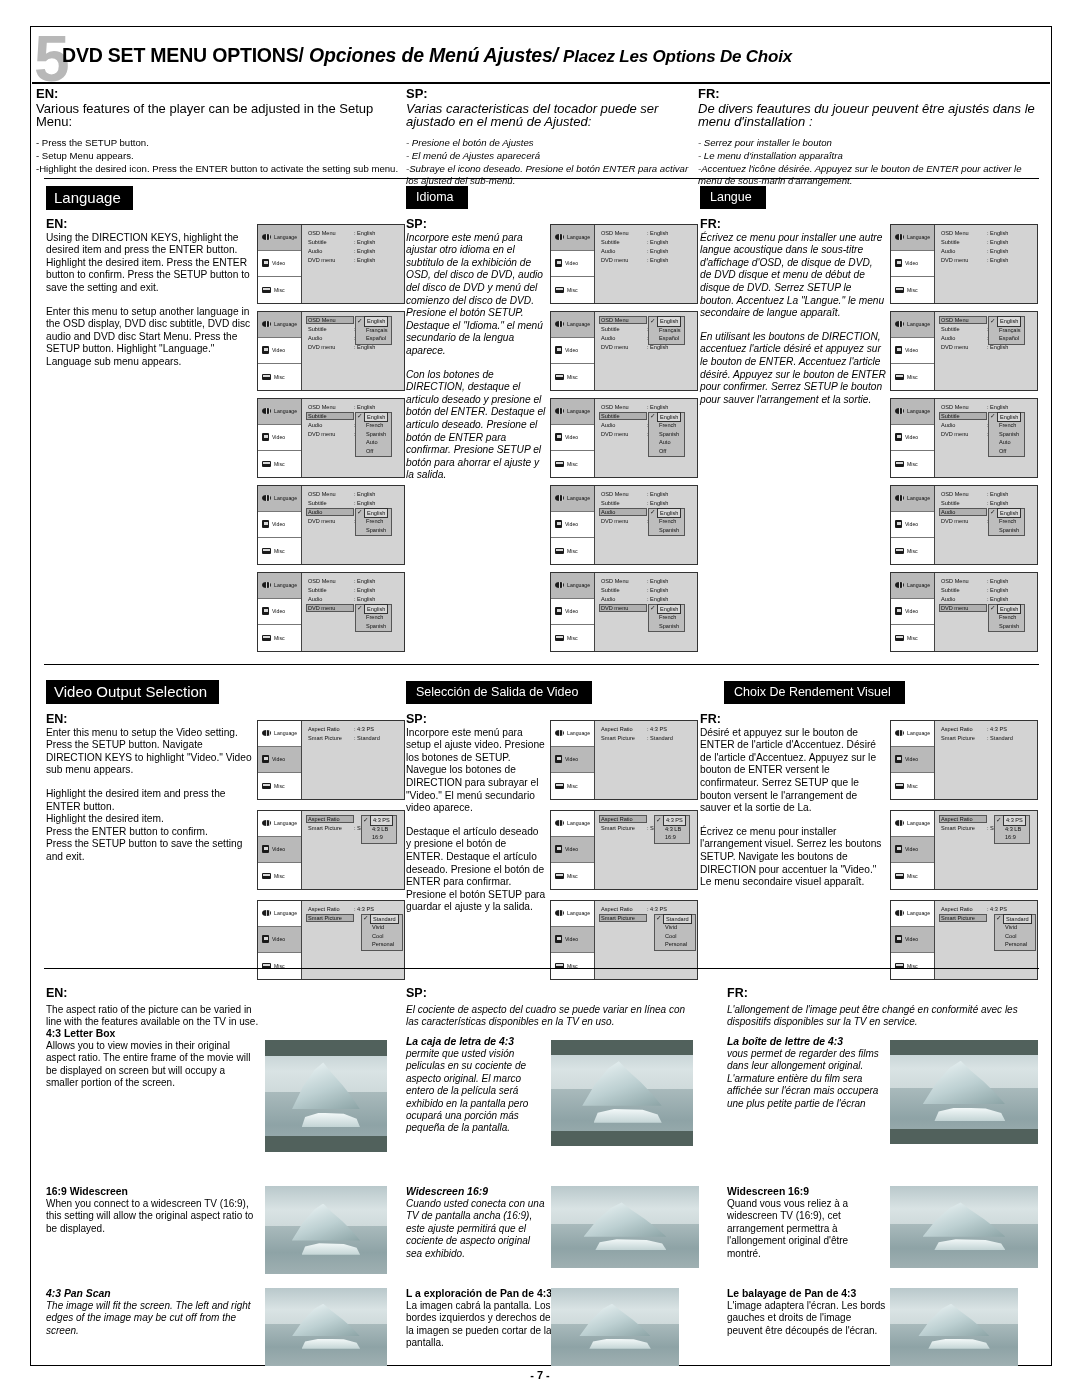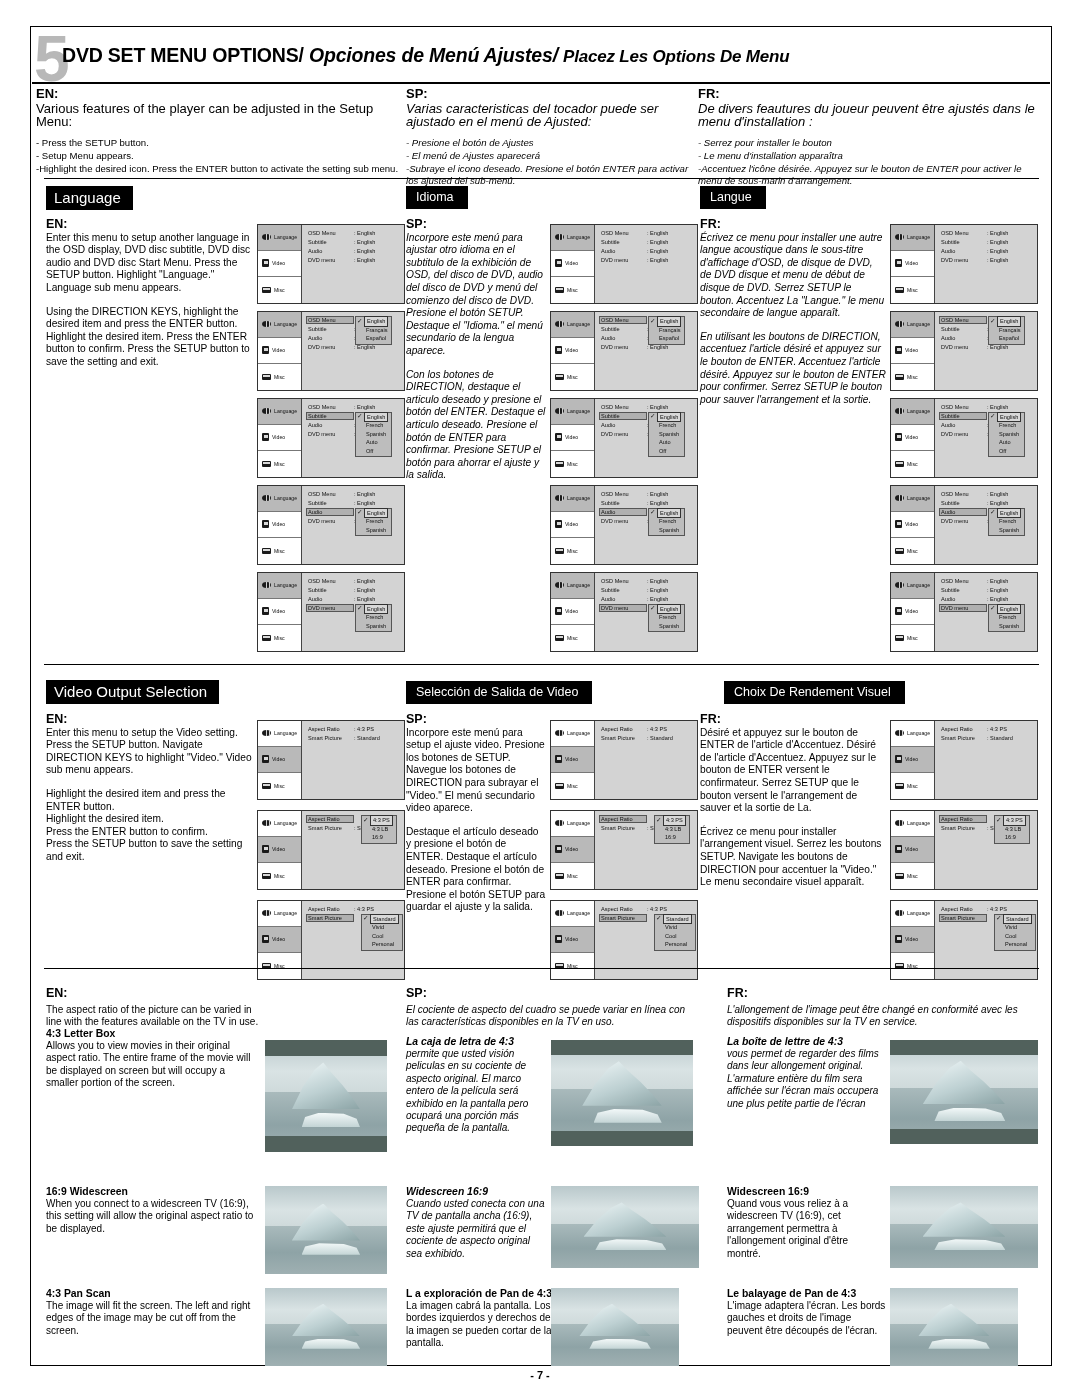--- a/index.html
+++ b/index.html
@@ -181,21 +181,21 @@
 </head>
 <body>
 
 <div class="page">
   <div class="frame"></div>
 
   <div class="chapter">5</div>
   <div class="title-row">
     <span class="t-en">DVD SET MENU OPTIONS/</span>
     <span class="t-sp">Opciones de Menú Ajustes/</span>
-    <span class="t-fr">Placez Les Options De Menu</span>
+    <span class="t-fr">Placez Les Options De Choix</span>
   </div>
   <div class="hdr-rule"></div>
 
   <div class="hdr-cols">
     <div class="hdr-col en">
       <div class="lang-tag">EN:</div>
       <div class="hdr-lead">Various features of the player can be adjusted in the Setup Menu:</div>
       <div class="hdr-bullets">
         <div>- Press the SETUP button.</div>
         <div>- Setup Menu appears.</div>
@@ -229,22 +229,22 @@
   </div>
   <div class="sec" style="left:406px; top:186px;">
     <div class="banner italic">Idioma</div>
   </div>
   <div class="sec" style="left:700px; top:186px;">
     <div class="banner italic">Langue</div>
   </div>
 
   <div class="sec col-text" style="left:46px; top:214px; width:205px;">
     <div class="tag">EN:</div>
+    <p>Using the DIRECTION KEYS, highlight the desired item and press the ENTER button.  Highlight the desired item. Press the ENTER button to confirm. Press the SETUP button to save the setting and exit.</p>
     <p>Enter this menu to setup another language in the OSD display, DVD disc subtitle, DVD disc audio and DVD disc Start Menu. Press the SETUP button. Highlight "Language." Language sub menu appears.</p>
-    <p>Using the DIRECTION KEYS, highlight the desired item and press the ENTER button.  Highlight the desired item. Press the ENTER button to confirm. Press the SETUP button to save the setting and exit.</p>
   </div>
   <div class="sec col-text it" style="left:406px; top:214px; width:140px;">
     <div class="tag" style="font-style:normal;">SP:</div>
     <p>Incorpore este menú para ajustar otro idioma en el subtitulo de la exhibición de OSD, del disco de DVD, audio del disco de DVD y menú del comienzo del disco de DVD. Presione el botón SETUP. Destaque el "Idioma." el menú secundario de la lengua aparece.</p>
     <p>Con los botones de DIRECTION, destaque el articulo deseado y presione el botón del ENTER. Destaque el articulo deseado. Presione el botón de ENTER para confirmar. Presione SETUP el botón para ahorrar el ajuste y la salida.</p>
   </div>
   <div class="sec col-text it" style="left:700px; top:214px; width:186px;">
     <div class="tag" style="font-style:normal;">FR:</div>
     <p>Écrivez ce menu pour installer une autre langue acoustique dans le sous-titre d'affichage d'OSD, de disque de DVD, de DVD disque et menu de début de disque de DVD. Serrez SETUP le bouton. Accentuez La "Langue." le menu secondaire de langue apparaît.</p>
     <p>En utilisant les boutons de DIRECTION, accentuez l'article désiré et appuyez sur le bouton de ENTER. Accentuez l'article désiré. Appuyez sur le bouton de ENTER pour confirmer. Serrez SETUP le bouton pour sauver l'arrangement et la sortie.</p>
@@ -1136,21 +1136,21 @@
   </div>
 
   <div class="sec" style="left:46px; top:1028px; width:212px;">
     <div class="ar-head">4:3 Letter Box</div>
     <div class="ar-text">Allows you to view movies in their original aspect ratio. The entire frame of the movie will be displayed on screen but will occupy a smaller portion of the screen.</div>
   </div>
   <div class="sec" style="left:46px; top:1186px; width:212px;">
     <div class="ar-head">16:9 Widescreen</div>
     <div class="ar-text">When you connect to a widescreen TV (16:9), this setting will allow the original aspect ratio to be displayed.</div>
   </div>
-  <div class="sec" style="left:46px; top:1288px; width:212px;">
+  <div class="sec" style="left:46px; top:1288px; width:212px;font-style:italic;">
     <div class="ar-head">4:3 Pan Scan</div>
     <div class="ar-text">The image will fit the screen. The left and right edges of the image may be cut off from the screen.</div>
   </div>
 
   <div class="sec" style="left:406px; top:1036px; width:134px;">
     <div class="ar-head it">La caja de letra de 4:3</div>
     <div class="ar-text it">permite que usted visión peliculas en su cociente de aspecto original. El marco entero de la película será exhibido en la pantalla pero ocupará una porción más pequeña de la pantalla.</div>
   </div>
   <div class="sec" style="left:406px; top:1186px; width:140px;">
     <div class="ar-head it">Widescreen 16:9</div>

